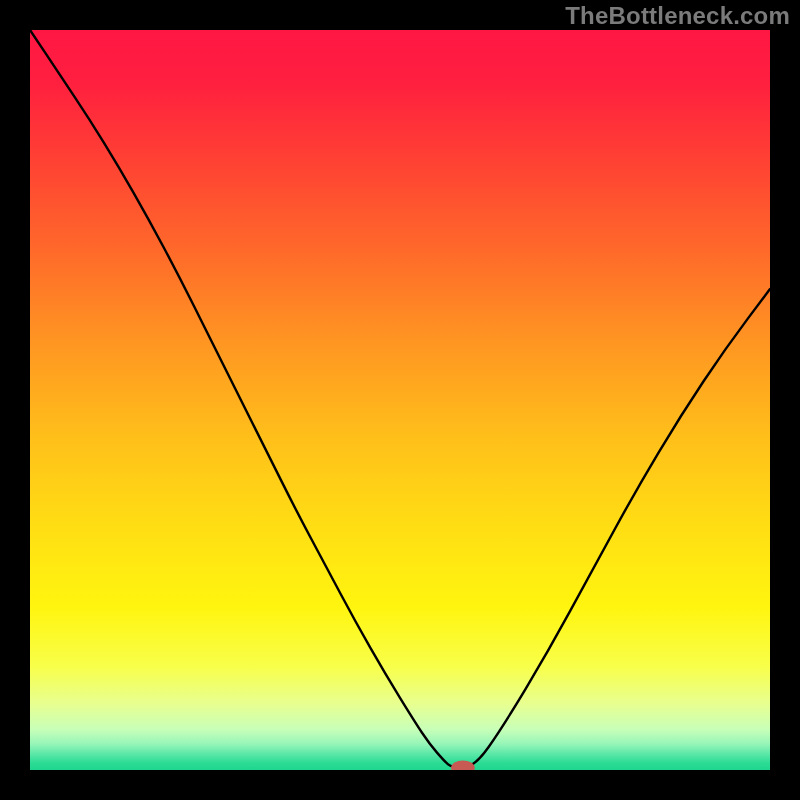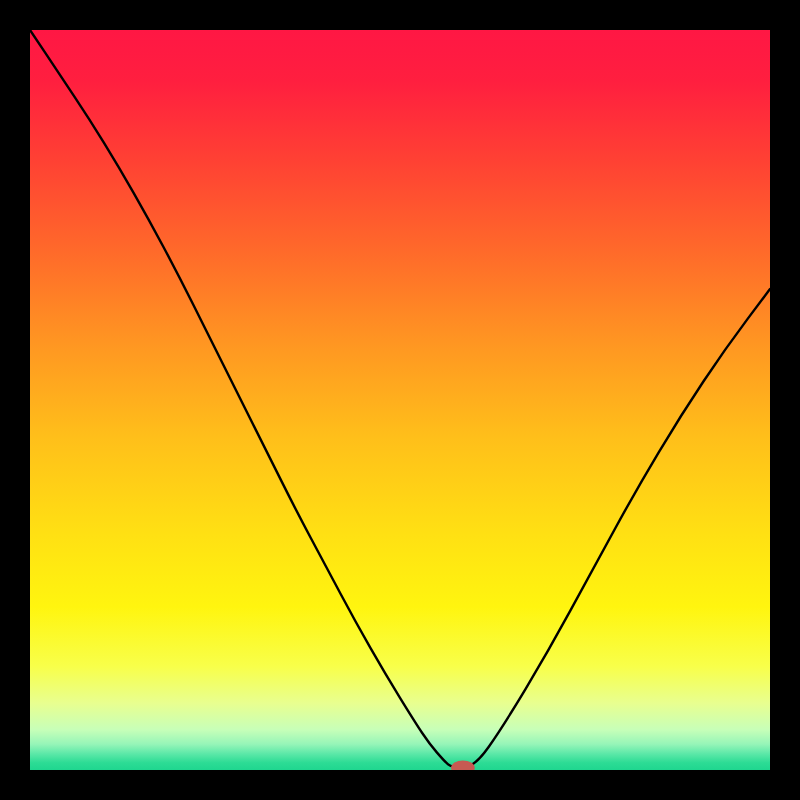--- a/index.html
+++ b/index.html
@@ -35,20 +35,21 @@
     height: 740px;
   }
   svg {
     display: block;
   }
 </style>
 </head>
 <body>
 
 <div class="container">
+  <div class="watermark">TheBottleneck.com</div>
   <div class="plot-area">
     <svg id="chart-svg" width="740" height="740" viewBox="0 0 740 740">
       <defs>
         <linearGradient id="bg-grad" x1="0" y1="0" x2="0" y2="1">
             <stop offset="0.00%" stop-color="#ff1744"></stop>
             <stop offset="7.00%" stop-color="#ff1f3f"></stop>
             <stop offset="18.00%" stop-color="#ff4233"></stop>
             <stop offset="30.00%" stop-color="#ff6a2a"></stop>
             <stop offset="42.00%" stop-color="#ff9522"></stop>
             <stop offset="55.00%" stop-color="#ffbf1a"></stop>

